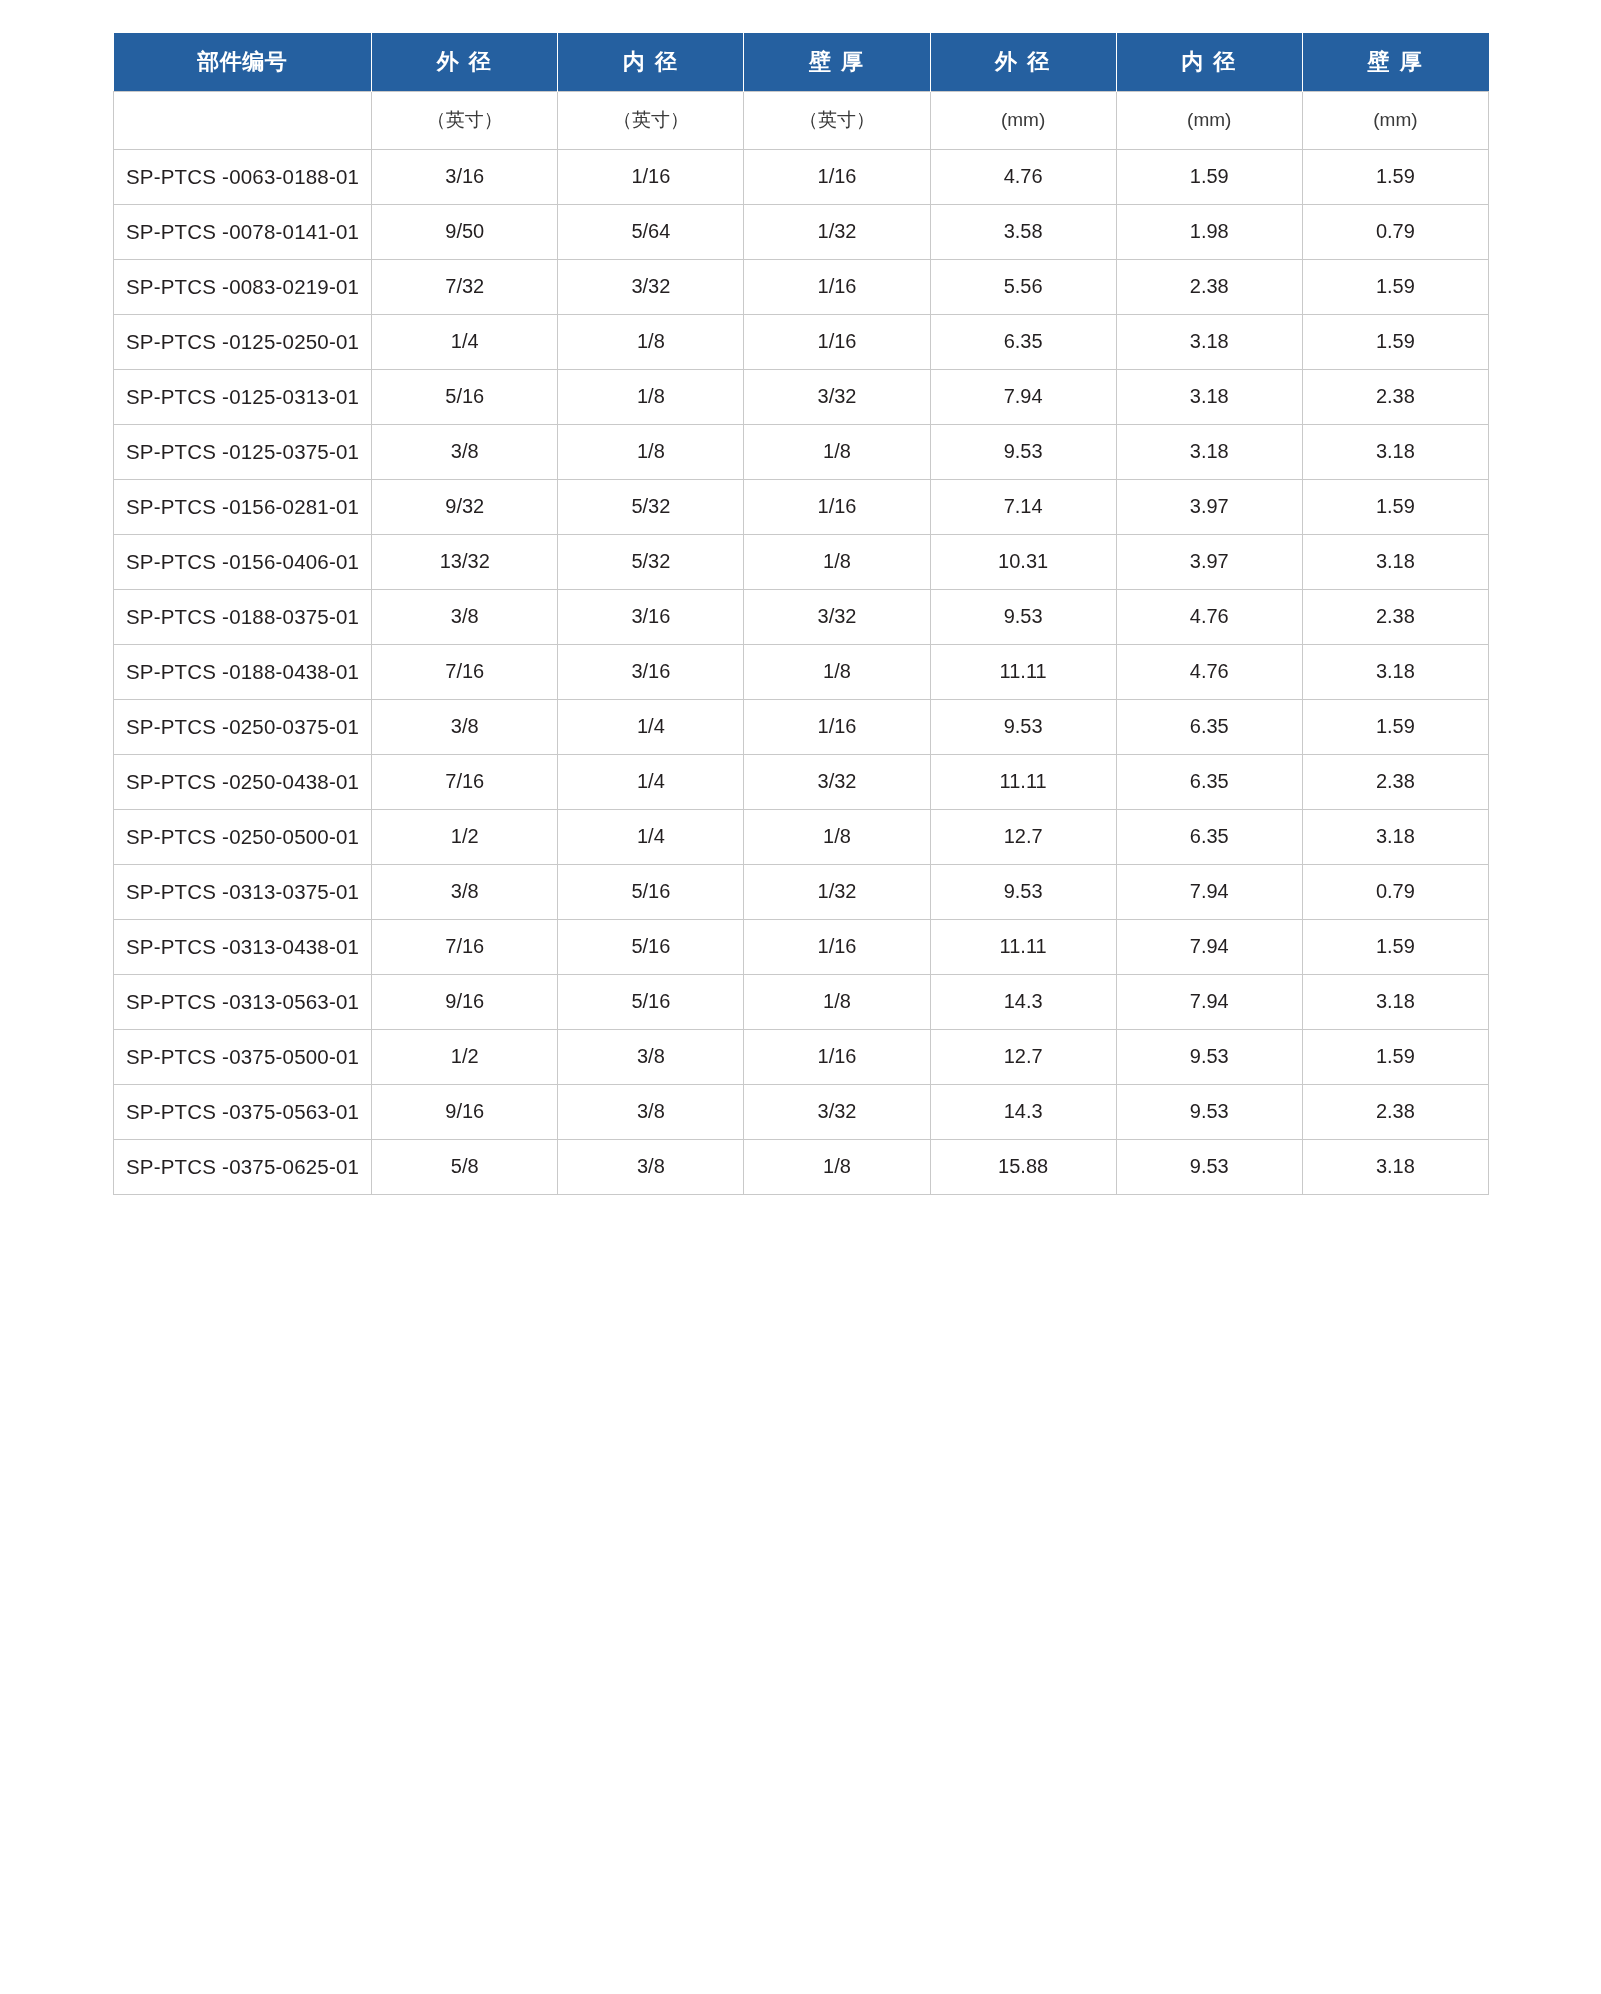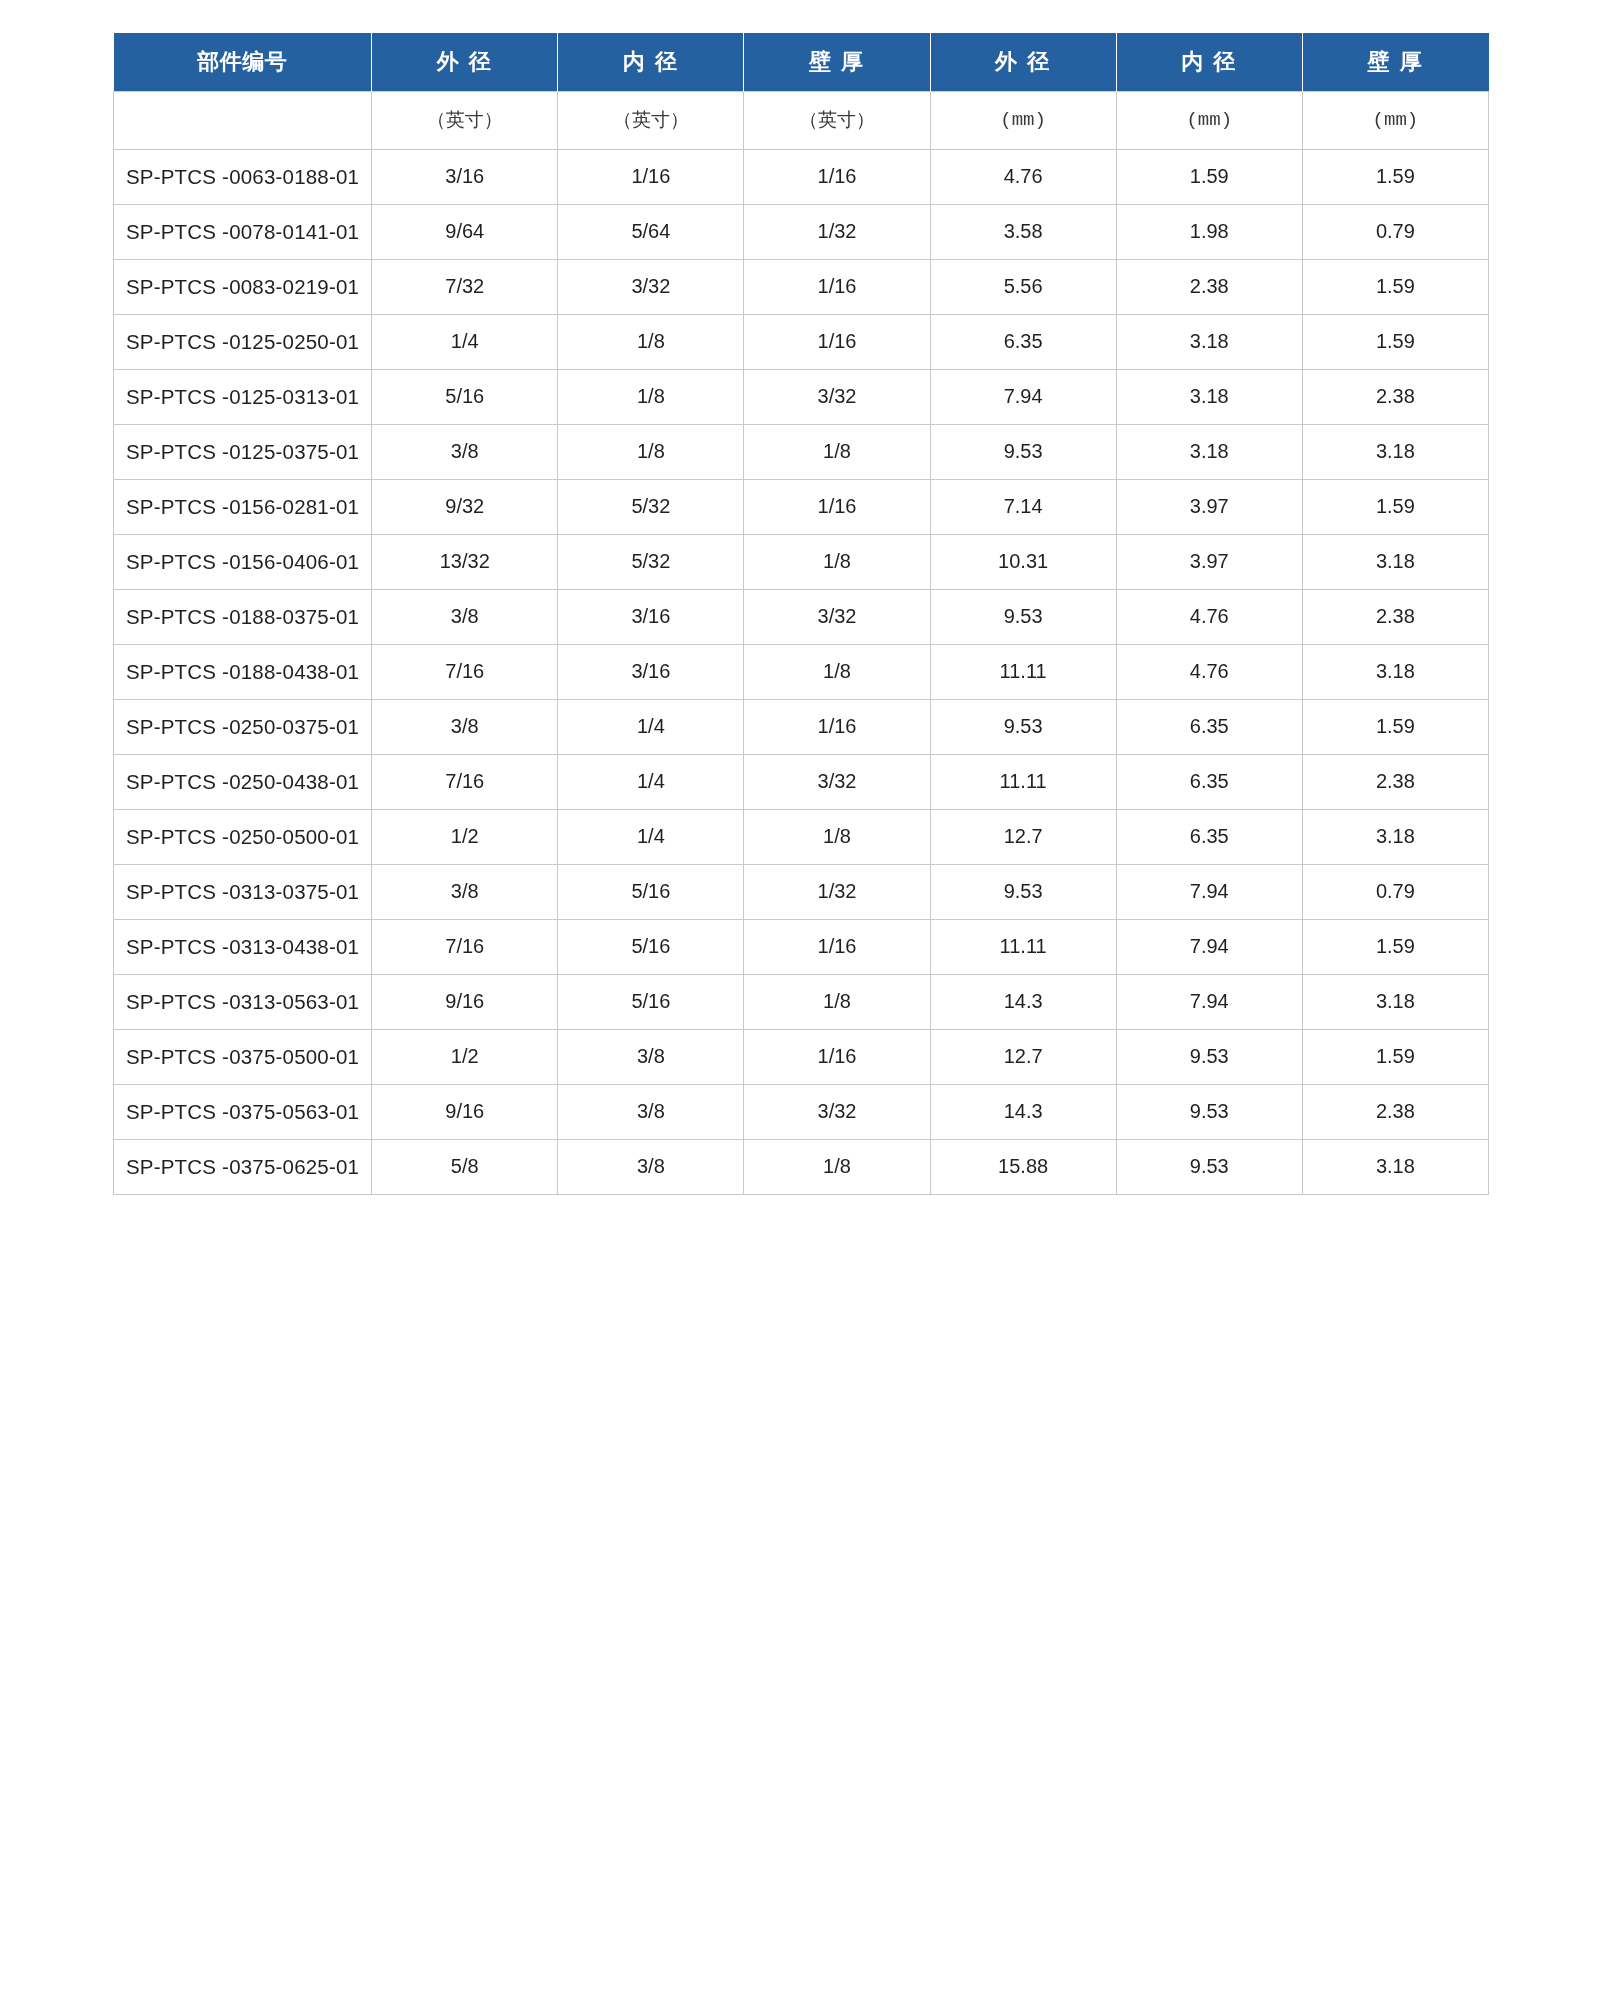--- a/index.html
+++ b/index.html
@@ -62,21 +62,20 @@
     font-size: 20px;
     color: #231f20;
     box-sizing: border-box;
     background: #ffffff;
   }
   tbody tr td:first-child {
     border-left: 1px solid #c9c9c9;
   }
   tbody tr:first-child td {
     border-top: 1px solid #c9c9c9;
-    font-family: Liberation Mono, monospace;
   }
   tbody td.part-cell {
     font-size: 20.5px;
     letter-spacing: 0.2px;
   }
   tbody tr.units-row td {
     height: 58px;
     font-size: 19px;
     color: #3a3a3a;
   }
@@ -123,21 +122,21 @@
             <td class="part-cell">SP-PTCS -0063-0188-01</td>
             <td>3/16</td>
             <td>1/16</td>
             <td>1/16</td>
             <td>4.76</td>
             <td>1.59</td>
             <td>1.59</td>
           </tr>
           <tr>
             <td class="part-cell">SP-PTCS -0078-0141-01</td>
-            <td>9/64</td>
+            <td>9/50</td>
             <td>5/64</td>
             <td>1/32</td>
             <td>3.58</td>
             <td>1.98</td>
             <td>0.79</td>
           </tr>
           <tr>
             <td class="part-cell">SP-PTCS -0083-0219-01</td>
             <td>7/32</td>
             <td>3/32</td>

